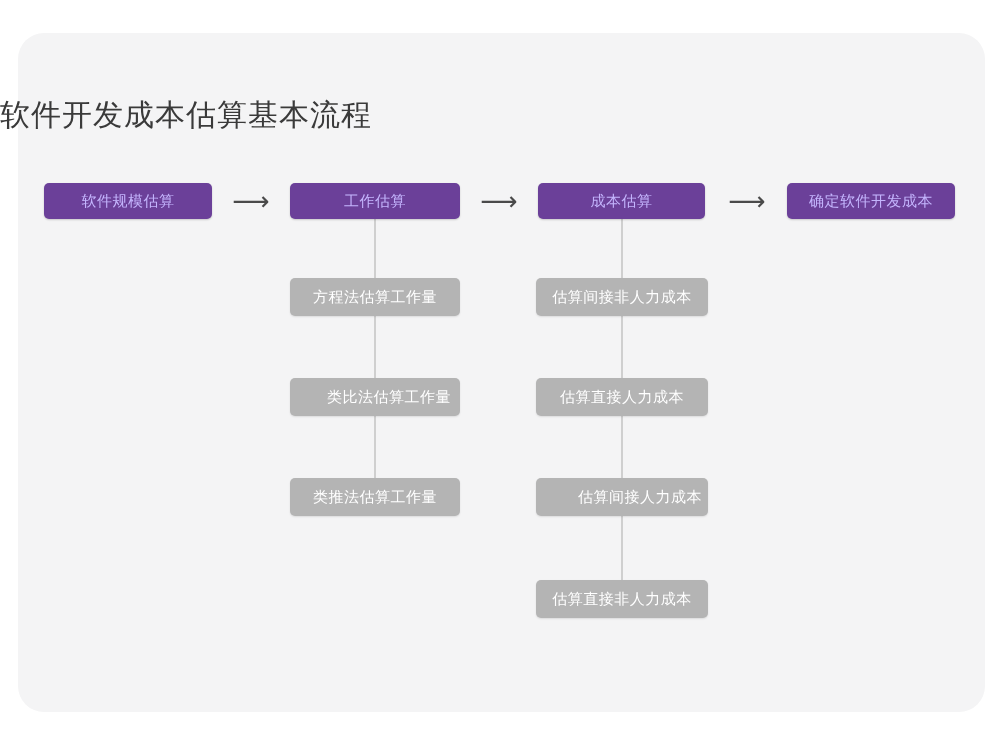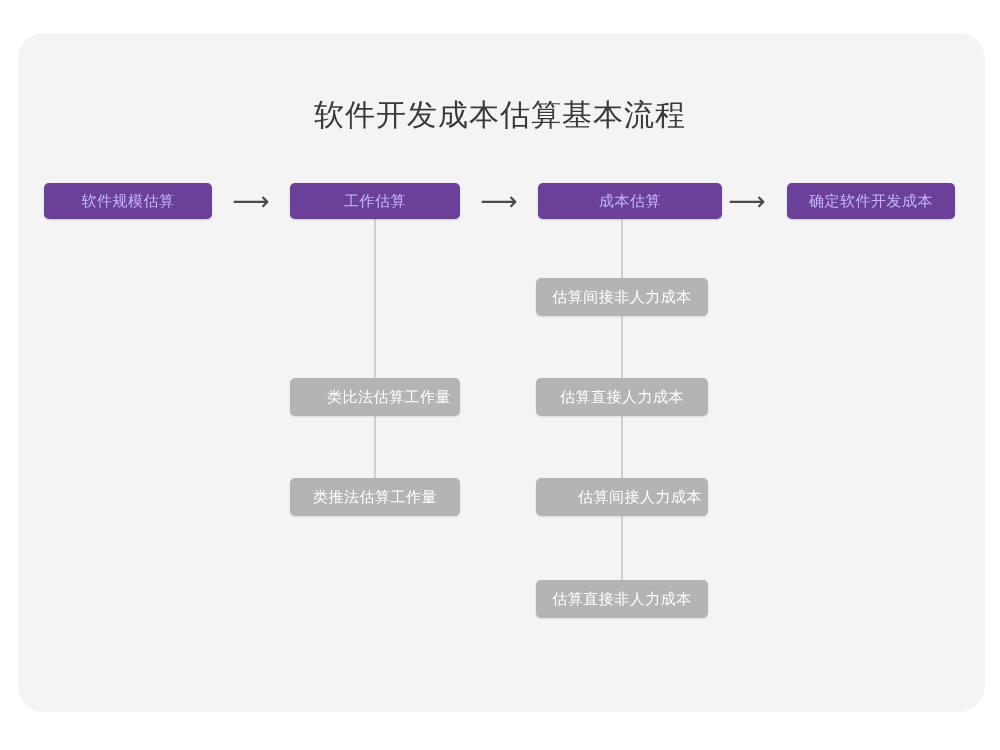--- a/index.html
+++ b/index.html
@@ -32,21 +32,21 @@
     background: #f4f4f5;
     border-radius: 26px;
   }
 
   
   .page-title {
     position: absolute;
     left: 0;
     top: 94px;
     width: 1000px;
-    text-align: center;
+    text-align: left;
     font-size: 30px;
     line-height: 42px;
     font-weight: 400;
     color: #3a3a3a;
     letter-spacing: 1px;
     white-space: nowrap;
   }
 
   
   .node {
@@ -109,26 +109,27 @@
   <div class="vline" style="left:621px; top:218px; height:385px;"></div>
 
   <div class="node primary" style="left:44px; top:183px; width:168px;">软件规模估算</div>
 
   <div class="arrow" style="left:224px; top:189px; width:54px;">⟶</div>
 
   <div class="node primary" style="left:290px; top:183px; width:170px;">工作估算</div>
 
   <div class="arrow" style="left:472px; top:189px; width:54px;">⟶</div>
 
-  <div class="node primary" style="left:538px; top:183px; width:184px;">成本估算</div>
+  <div class="node primary" style="left:538px; top:183px; width:167px;">成本估算</div>
 
   <div class="arrow" style="left:720px; top:189px; width:54px;">⟶</div>
 
   <div class="node primary" style="left:787px; top:183px; width:168px;">确定软件开发成本</div>
 
+  <div class="node sub" style="left:290px; top:278px; width:170px;">方程法估算工作量</div>
 
   <div class="node sub" style="left:290px; top:378px; width:170px;padding-left:28px;">类比法估算工作量</div>
 
   <div class="node sub" style="left:290px; top:478px; width:170px;">类推法估算工作量</div>
 
   <div class="node sub" style="left:536px; top:278px; width:172px;">估算间接非人力成本</div>
 
   <div class="node sub" style="left:536px; top:378px; width:172px;">估算直接人力成本</div>
 
   <div class="node sub" style="left:536px; top:478px; width:172px;padding-left:36px;">估算间接人力成本</div>

